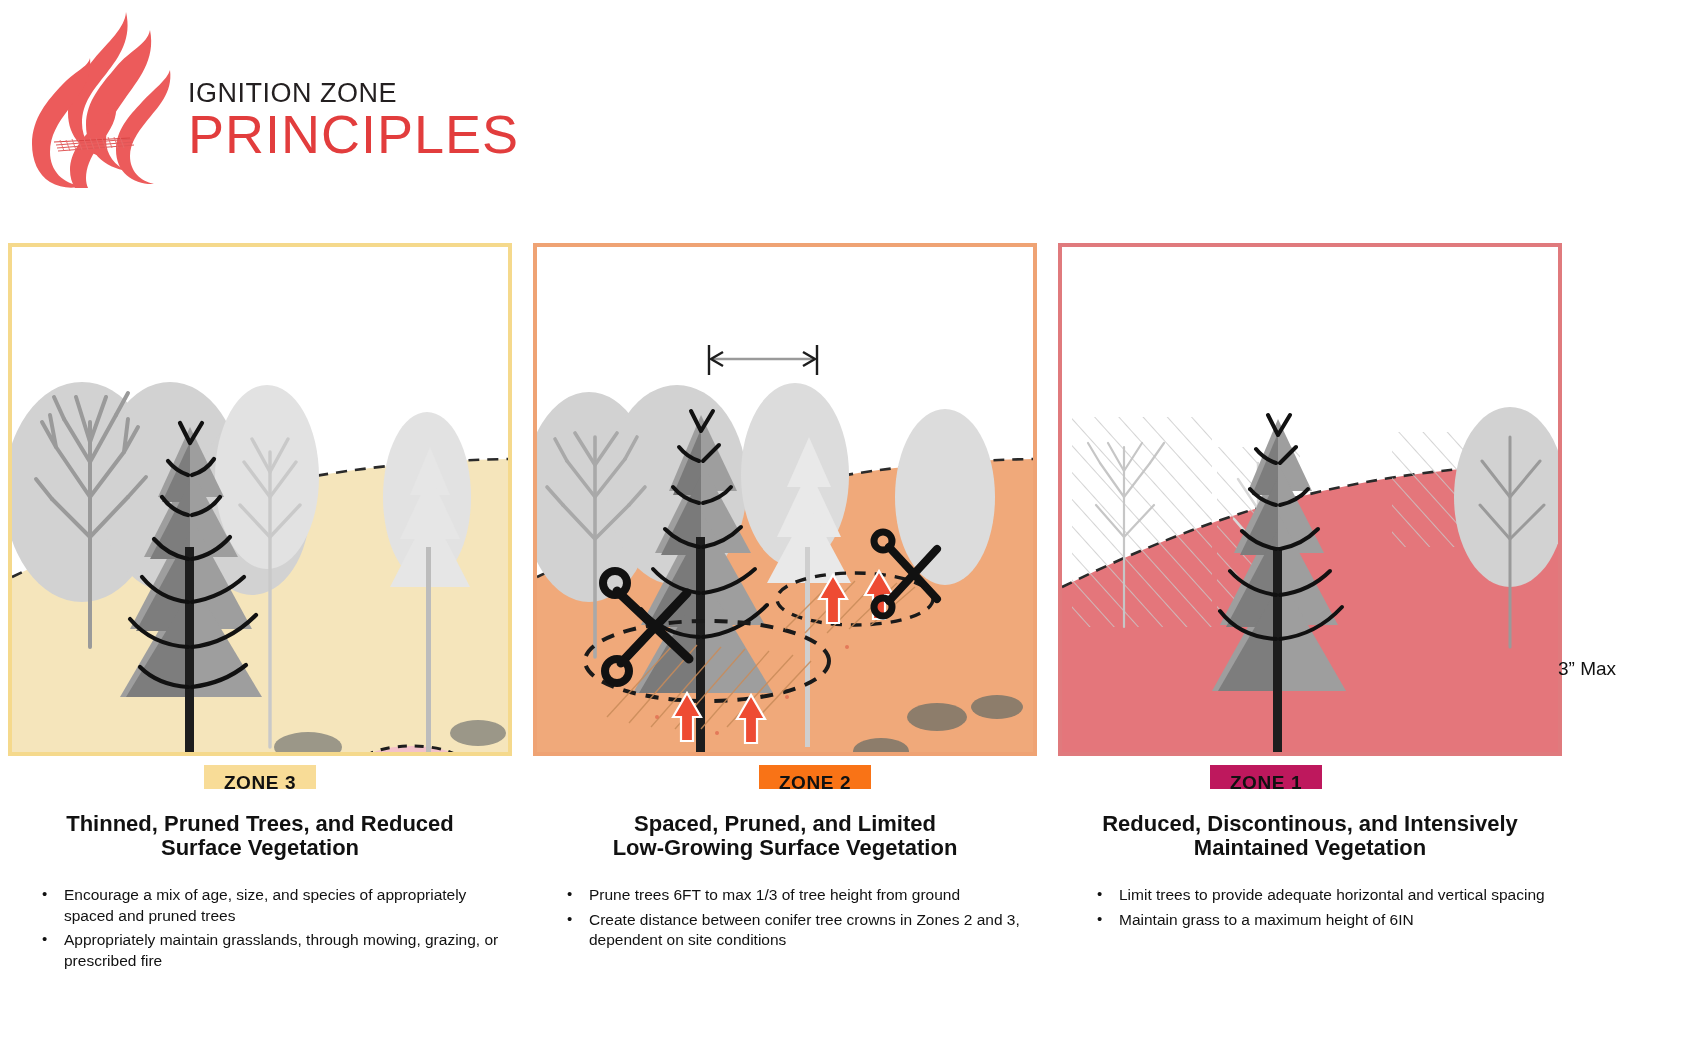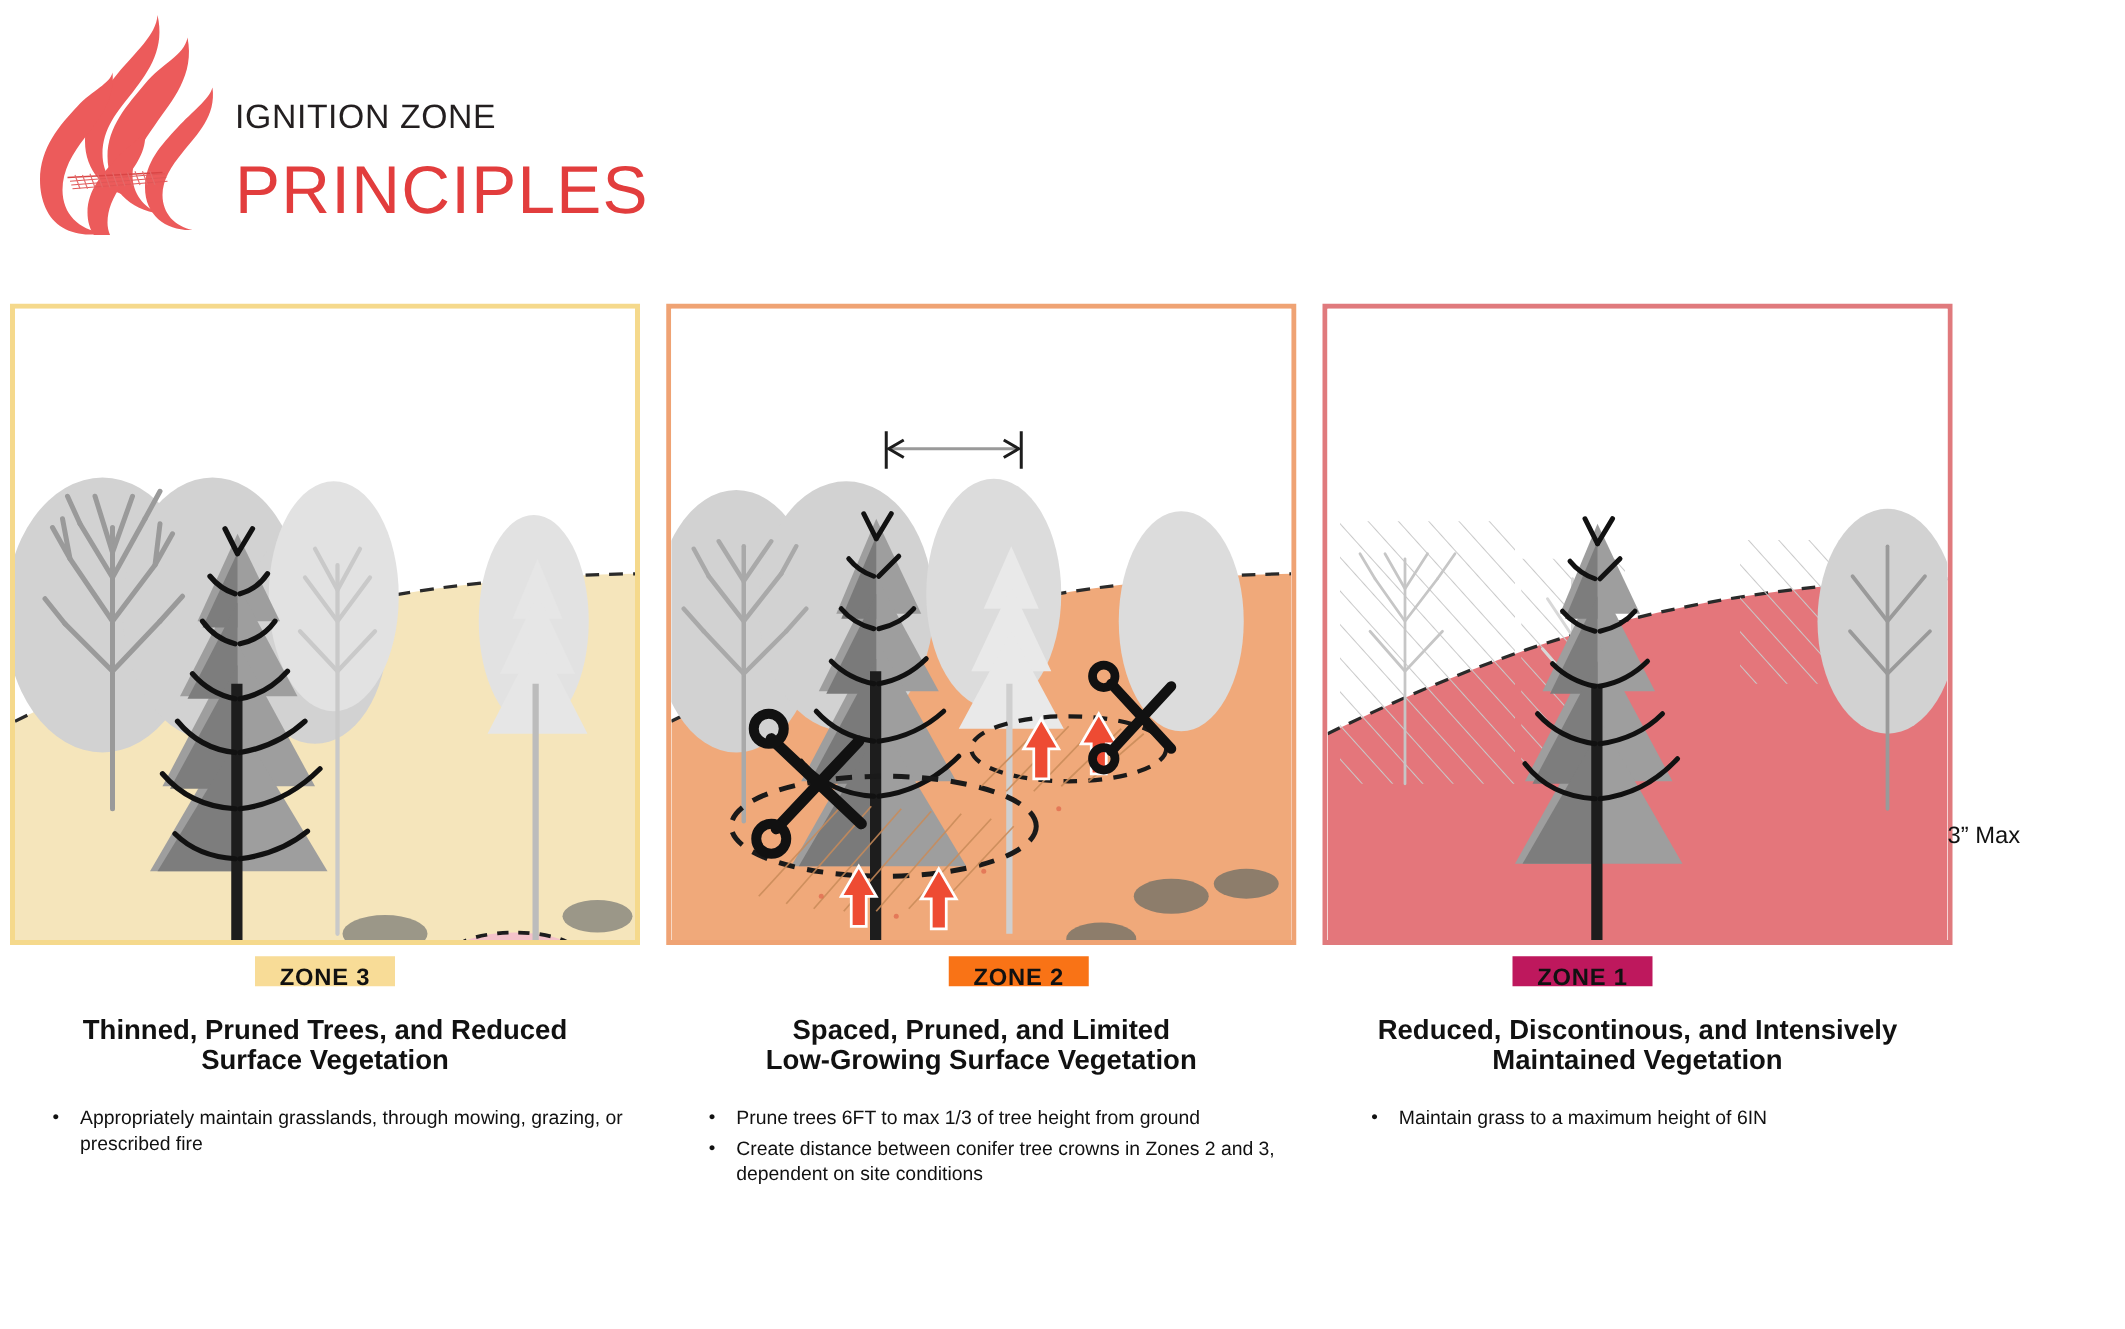--- a/index.html
+++ b/index.html
@@ -13,21 +13,21 @@
   
   #header{position:absolute;left:0;top:0;width:1700px;height:210px;}
   #logo-flame{position:absolute;left:30px;top:8px;width:160px;height:180px;}
   #logo-text{position:absolute;left:188px;top:82px;}
   #logo-title-top{
     font-size:27px;letter-spacing:.5px;color:#231f20;font-weight:400;
     line-height:22px;
   }
   #logo-title-main{
     font-size:54px;letter-spacing:1px;color:#e23d3d;font-weight:400;
-    line-height:56px;margin-top:20px;
+    line-height:56px;margin-top:2px;
   }
   
   .panel{position:absolute;top:243px;width:504px;height:513px;box-sizing:border-box;}
   .panel.p3{left:8px;border:4px solid #f5d98c;}
   .panel.p2{left:533px;border:4px solid #efa374;}
   .panel.p1{left:1058px;border:4px solid #e07a7d;}
   .scene{position:absolute;inset:0;overflow:hidden;background:#ffffff;}
   .scene svg{display:block;width:100%;height:100%;}
 
   
@@ -455,26 +455,28 @@
   <div>Spaced, Pruned, and Limited</div>
   <div>Low-Growing Surface Vegetation</div>
 </div>
 <div class="zone-head h1">
   <div>Reduced, Discontinous, and Intensively</div>
   <div>Maintained Vegetation</div>
 </div>
 
 <div class="bullets l3">
   <ul>
+    <li>Encourage a mix of age, size, and species of appropriately spaced and pruned trees</li>
     <li>Appropriately maintain grasslands, through mowing, grazing, or prescribed fire</li>
   </ul>
 </div>
 <div class="bullets l2">
   <ul>
     <li>Prune trees 6FT to max 1/3 of tree height from ground</li>
     <li>Create distance between conifer tree crowns in Zones 2 and 3, dependent on site conditions</li>
   </ul>
 </div>
 <div class="bullets l1">
   <ul>
+    <li>Limit trees to provide adequate horizontal and vertical spacing</li>
     <li>Maintain grass to a maximum height of 6IN</li>
   </ul>
 </div>
 
 </body></html>

